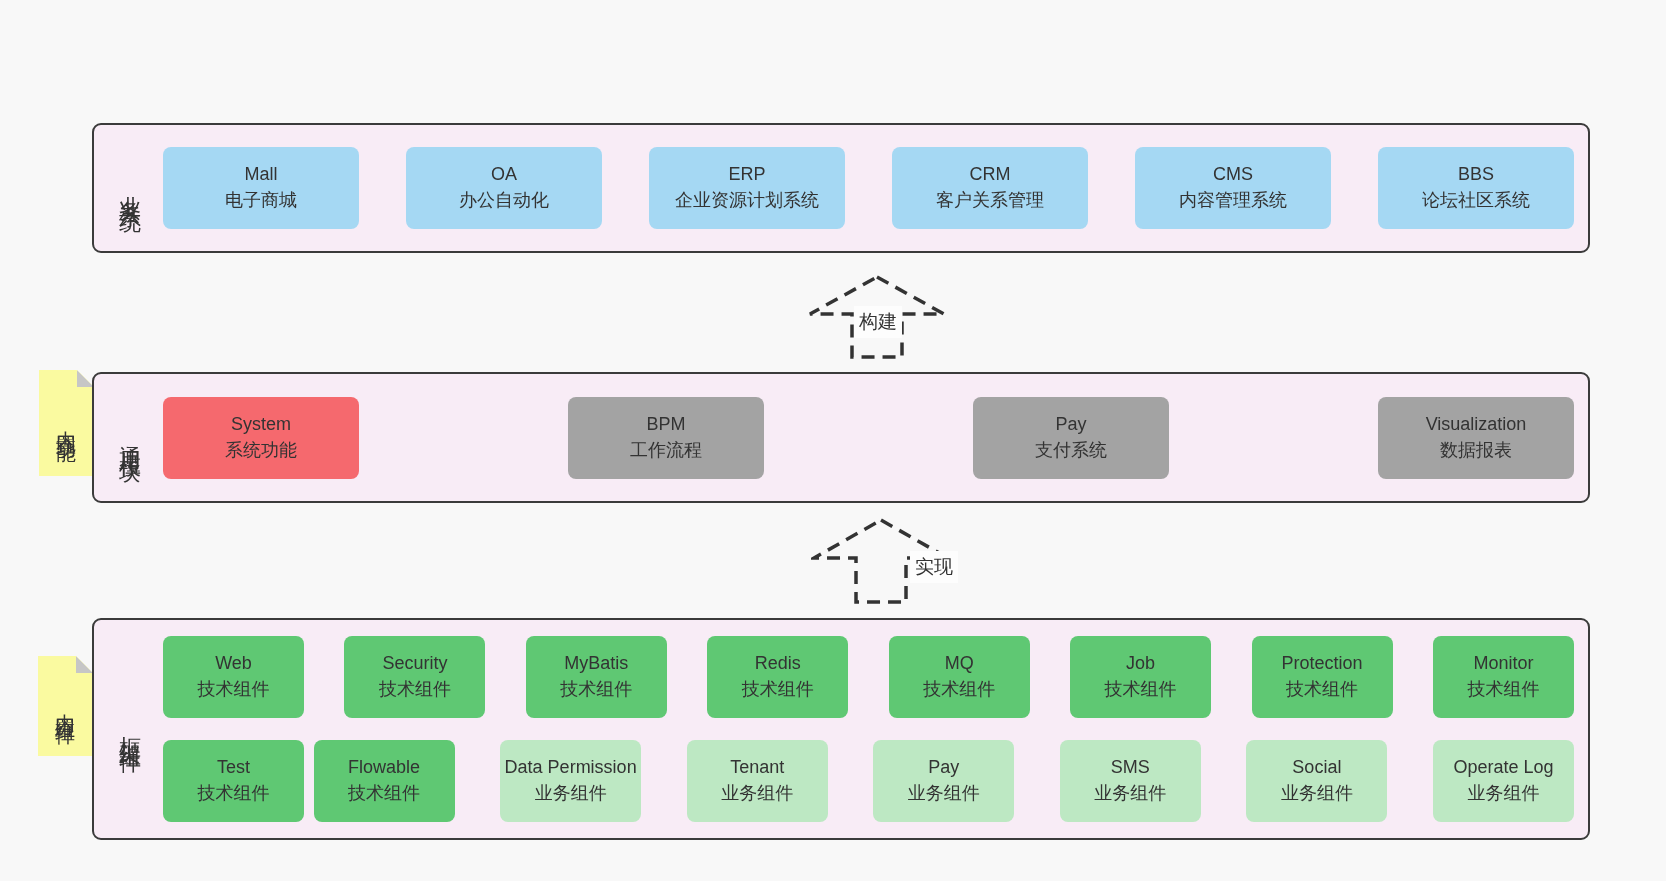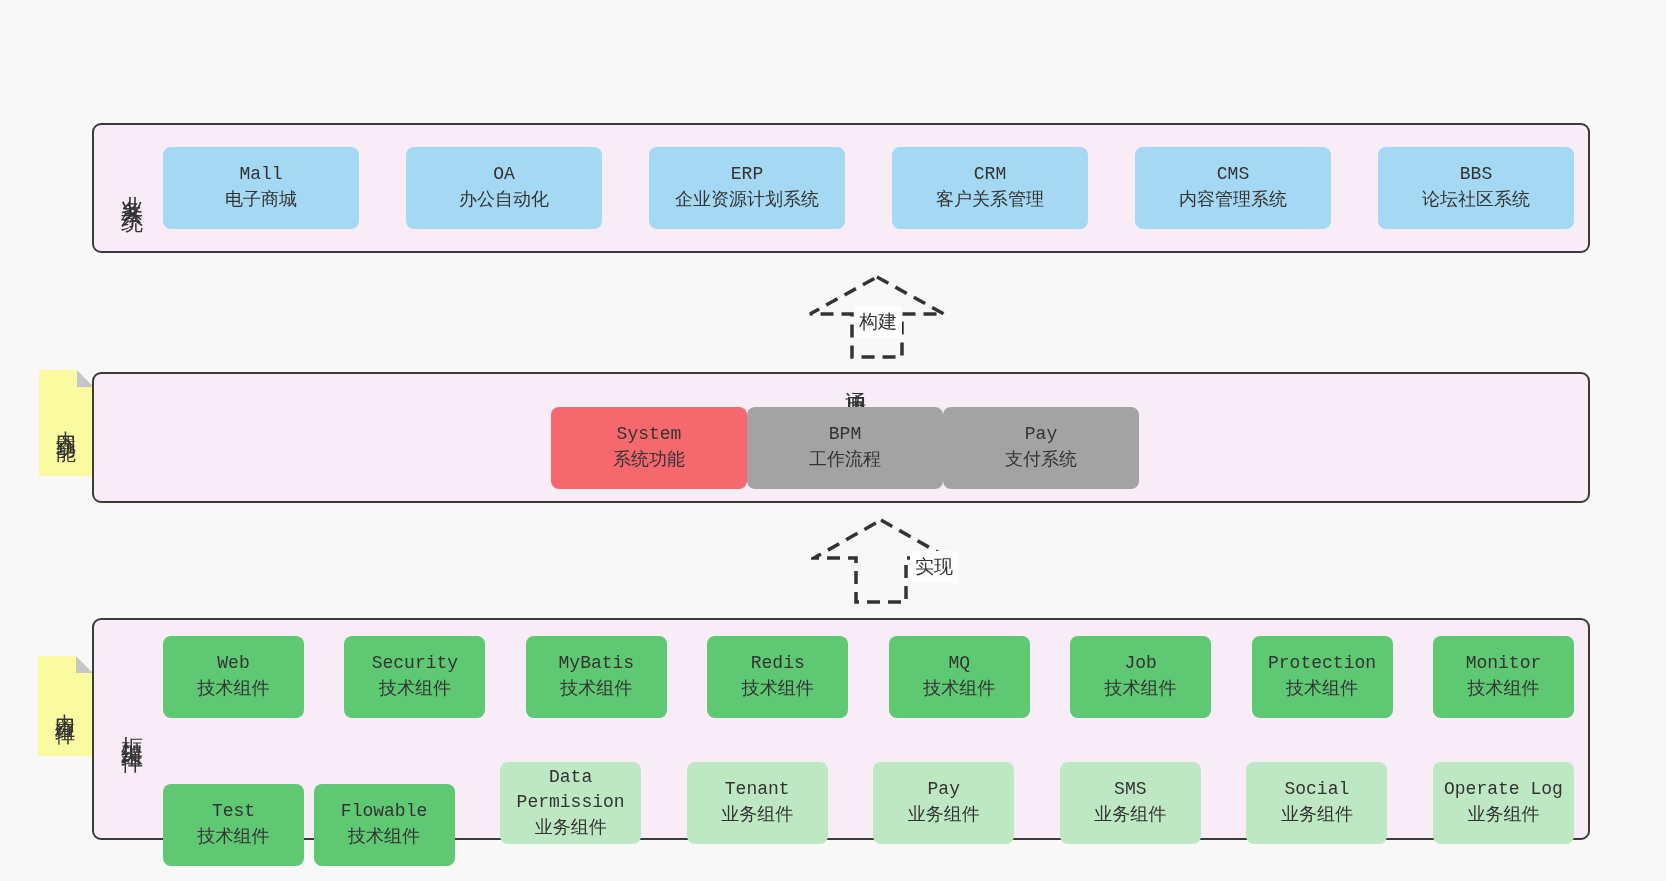--- a/index.html
+++ b/index.html
@@ -3,44 +3,44 @@
 <meta charset="utf-8">
 <style>
   html,body{margin:0;padding:0;}
   .canvas{
     position:relative;width:1666px;height:881px;background:#f8f8f8;
     font-family:"Liberation Sans","DejaVu Sans",sans-serif;color:#333;overflow:hidden;
   }
   .panel{
     position:absolute;left:92px;width:1498px;box-sizing:border-box;
     background:#f8ecf6;border:2px solid #3b3b3b;border-radius:9px;
-    display:flex;align-items:center;z-index:2;font-family:Liberation Mono, monospace;
+    display:flex;align-items:center;z-index:2;
   }
   .panel-business{top:123px;height:130px;}
-  .panel-modules{top:372px;height:131px;flex-direction:column;}
+  .panel-modules{top:372px;height:131px;}
   .panel-framework{top:618px;height:222px;}
   .vlabel{
     flex:0 0 auto;width:34px;margin-left:13px;
     writing-mode:vertical-rl;text-orientation:upright;
     font-size:22px;letter-spacing:5px;line-height:1;text-align:center;
   }
   .boxes{flex:1;display:flex;justify-content:space-between;align-items:center;padding:0 14px 0 22px;}
   .rows{flex:1;display:flex;flex-direction:column;gap:22px;padding:0 14px 0 22px;}
   .row{display:flex;justify-content:space-between;align-items:center;}
   .box{
     height:82px;border-radius:8px;flex:0 0 auto;
     display:flex;flex-direction:column;justify-content:center;align-items:center;
     text-align:center;font-size:18px;line-height:1.42;
   }
   .w6{width:196px;}
   .w8{width:141px;}
   .blue{background:#a5d8f3;}
   .red{background:#f5696e;}
   .pink{background:#a3a3a3;}
-  .green{background:#5fc873;margin-top:44px;}
+  .green{background:#5fc873;}
   .lightgreen{background:#bde8c3;margin-left:36px;}
   .tab{
     position:absolute;width:55px;background:#fafaa0;z-index:1;
     display:flex;align-items:center;justify-content:center;
     clip-path:polygon(0 0,calc(100% - 17px) 0,100% 17px,100% 100%,0 100%);
   }
   .tab-modules{left:39px;top:370px;height:106px;}
   .tab-framework{left:38px;top:656px;height:100px;}
   .fold{
     position:absolute;top:0;right:0;width:17px;height:17px;
@@ -113,20 +113,24 @@
         <span>系统功能</span>
       </div>
       <div class="box w6 pink">
         <span>BPM</span>
         <span>工作流程</span>
       </div>
       <div class="box w6 pink">
         <span>Pay</span>
         <span>支付系统</span>
       </div>
+      <div class="box w6 pink">
+        <span>Visualization</span>
+        <span>数据报表</span>
+      </div>
     </div>
   </div>
 
   <svg class="arrow arrow-implement" width="140" height="88" viewBox="0 0 140 88">
     <path d="M70 3 L137 41 L95 41 L95 85 L45 85 L45 41 L3 41 Z"></path>
   </svg>
   <div class="arrow-label arrow-label-implement">实现</div>
 
   <div class="tab tab-framework">
     <span class="tab-text">内置组件</span>

